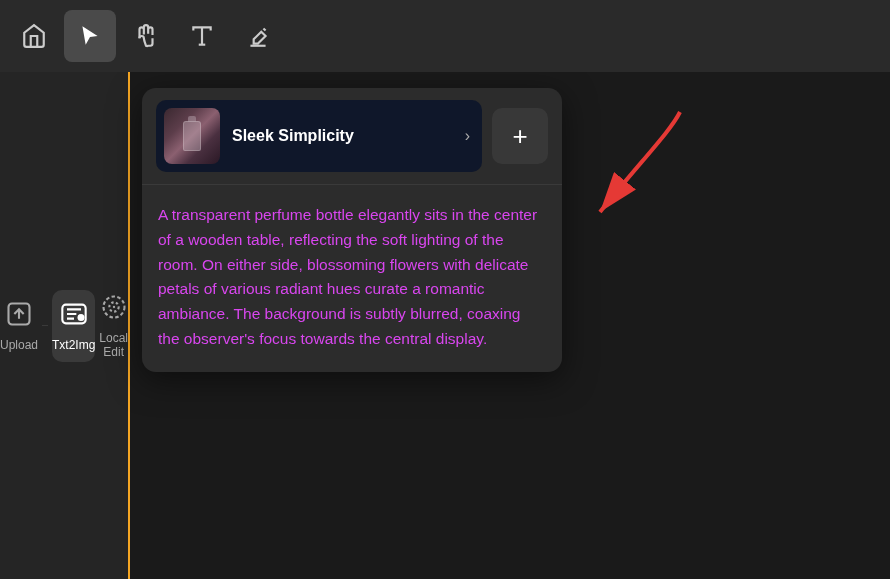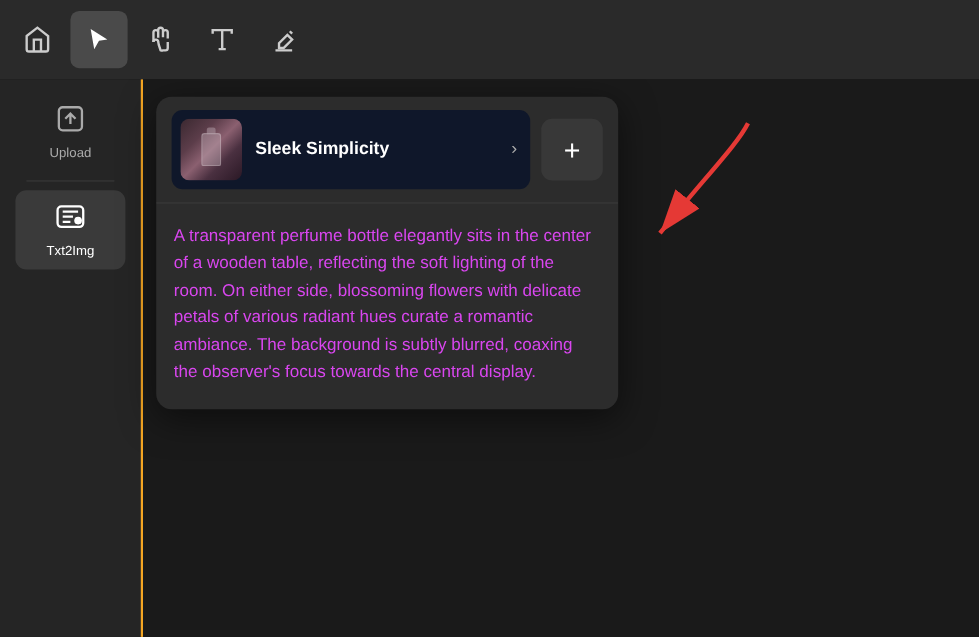--- a/index.html
+++ b/index.html
@@ -46,21 +46,21 @@
       display: flex;
       flex: 1;
       overflow: hidden;
     }
 
     
     .sidebar {
       width: 130px;
       background: #252525;
       display: flex;
-      flex-direction: column;
+      flex-direction: row;
       align-items: center;
       padding: 12px 0;
       gap: 4px;
       flex-shrink: 0;
       border-right: 2px solid #f5a623;
     }
     .sidebar-item {
       width: 100px;
       height: 72px;
       border-radius: 10px;
@@ -295,20 +295,30 @@
           <rect x="2" y="4" width="20" height="16" rx="3"></rect>
           <path d="M6 8h12M6 12h8M6 16h6"></path>
           <circle cx="18" cy="15" r="3" fill="currentColor" stroke="none"></circle>
           <path d="M16 13l4 4" stroke="currentColor" stroke-width="1.5"></path>
         </svg>
       </div>
       <span>Txt2Img</span>
     </button>
 
 
+    <button class="sidebar-item">
+      <div class="icon-wrap">
+        <svg width="28" height="28" viewBox="0 0 24 24" fill="none" stroke="currentColor" stroke-width="1.8">
+          <circle cx="12" cy="12" r="9" stroke-dasharray="3 2"></circle>
+          <circle cx="12" cy="12" r="4" stroke-dasharray="2 2"></circle>
+          <circle cx="12" cy="12" r="1" fill="currentColor" stroke="none"></circle>
+        </svg>
+      </div>
+      <span>Local Edit</span>
+    </button>
   </div>
 
   <div class="panel-area">
 
     <div class="panel">
 
 
       <div class="style-row">
         <button class="style-card">
           <div class="style-thumbnail">

